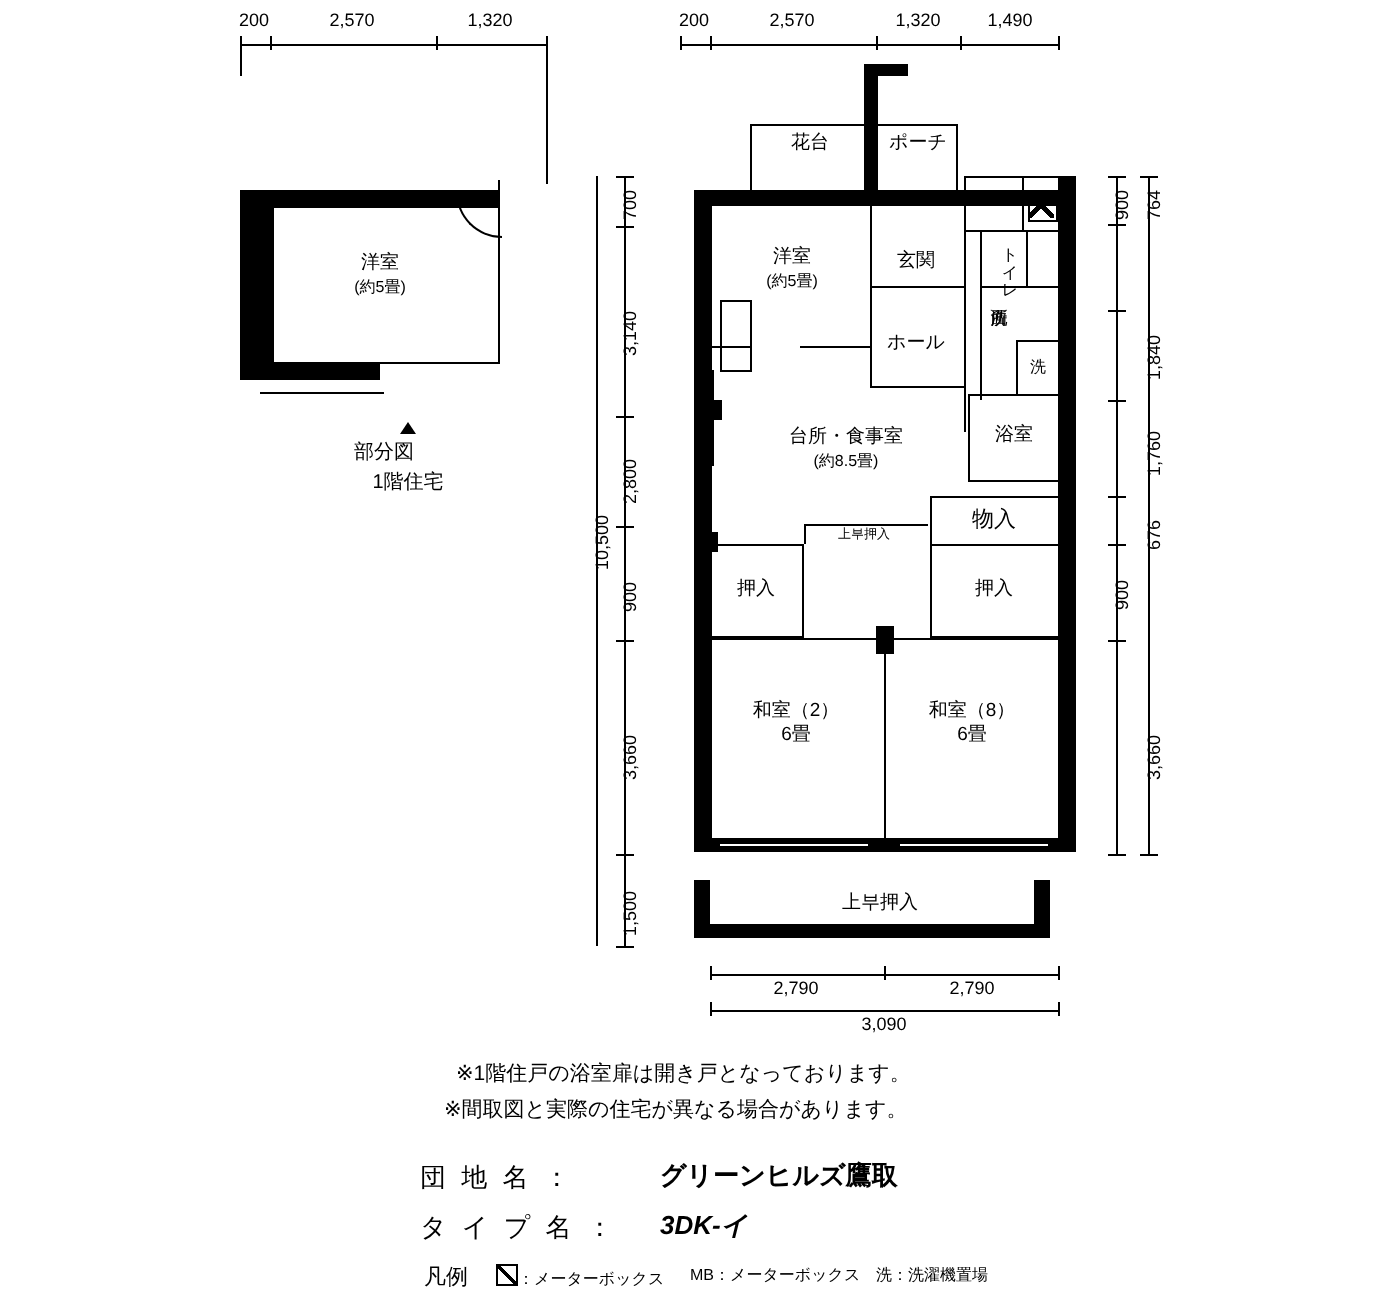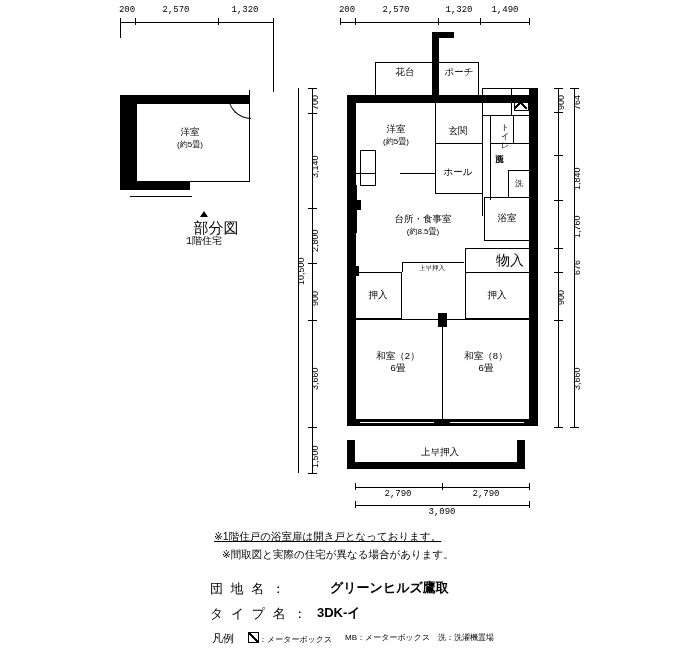--- a/index.html
+++ b/index.html
@@ -1,19 +1,19 @@
 <!DOCTYPE html>
 <html><head>
 <meta charset="utf-8">
 <style>
   html,body{margin:0;padding:0;background:#ffffff;}
   body{width:700px;height:650px;position:relative;overflow:hidden;
        font-family:"Liberation Sans","DejaVu Sans",sans-serif;color:#000;}
   .lbl{position:absolute;font-size:9px;line-height:1.15;white-space:nowrap;}
-  .lbl.c{text-align:center;transform:translateX(-50%);font-family:Liberation Mono, monospace;}
+  .lbl.c{text-align:center;transform:translateX(-50%);}
   .vlbl{position:absolute;font-size:9px;white-space:nowrap;
         writing-mode:vertical-rl;text-orientation:upright;letter-spacing:0px;}
   .rot{position:absolute;font-size:9px;white-space:nowrap;
        transform-origin:left top;transform:rotate(-90deg);}
   .wall{position:absolute;background:#000;}
   .thin{position:absolute;background:#000;}
   .dim{position:absolute;background:#000;height:1px;}
   .dimv{position:absolute;background:#000;width:1px;}
   .tick{position:absolute;background:#000;width:1px;height:7px;}
   .room{position:absolute;text-align:center;font-size:9.5px;line-height:1.25;
@@ -58,21 +58,21 @@
   <div class="thin" style="left:249px;top:90px;width:1px;height:14px;"></div>
 
   <div class="thin" style="left:130px;top:196px;width:62px;height:1px;"></div>
 
   <div class="room" style="left:190px;top:138px;">
     <span>洋室</span><br>
     <span class="small">(約5畳)</span>
   </div>
 
   <div class="tri" style="left:200px;top:211px;"></div>
-  <div class="lbl c" style="left:216px;top:221px;font-size:15px;">部分図</div>
+  <div class="lbl c" style="left:192px;top:221px;font-size:10px;">部分図</div>
   <div class="lbl c" style="left:204px;top:236px;font-size:10px;">1階住宅</div>
 </div>
 
 <div>
 
   <div class="dim" style="left:340px;top:22px;width:189px;"></div>
   <div class="tick" style="left:340px;top:18px;"></div>
   <div class="tick" style="left:355px;top:18px;"></div>
   <div class="tick" style="left:438px;top:18px;"></div>
   <div class="tick" style="left:480px;top:18px;"></div>
@@ -224,42 +224,42 @@
   <div class="room" style="left:458px;top:172px;"><span>ホール</span></div>
   <div class="vlbl" style="left:494px;top:148px;font-size:8.5px;">洗面所</div>
   <div class="room" style="left:519px;top:184px;font-size:8px;"><span>洗</span></div>
   <div class="room" style="left:507px;top:218px;"><span>浴室</span></div>
 
   <div class="room" style="left:423px;top:225px;">
     <span>台所・食事室</span><br>
     <span class="small">(約8.5畳)</span>
   </div>
 
-  <div class="room" style="left:510px;top:261px;font-size:14px;"><span>物入</span></div>
+  <div class="room" style="left:497px;top:261px;font-size:11px;"><span>物入</span></div>
   <div class="room" style="left:378px;top:295px;"><span>押入</span></div>
   <div class="room" style="left:432px;top:268px;font-size:6.5px;"><span>上부押入</span></div>
   <div class="room" style="left:497px;top:295px;"><span>押入</span></div>
 
   <div class="room" style="left:398px;top:362px;">
     <span>和室（2）</span><br>
     <span>6畳</span>
   </div>
   <div class="room" style="left:486px;top:362px;">
     <span>和室（8）</span><br>
     <span>6畳</span>
   </div>
   <div class="room" style="left:440px;top:452px;"><span>上부押入</span></div>
 </div>
 
-<div class="note" style="left:214px;top:530px;text-decoration:underline;">※1階住戸の浴室扉は開き戸となっております。</div>
+<div class="note" style="left:228px;top:530px;">※1階住戸の浴室扉は開き戸となっております。</div>
 <div class="note" style="left:222px;top:548px;">※間取図と実際の住宅が異なる場合があります。</div>
 
 <div class="ttl" style="left:210px;top:580px;">団 地 名 ：</div>
 <div class="val" style="left:330px;top:579px;">グリーンヒルズ鷹取</div>
 <div class="ttl" style="left:210px;top:605px;">タ イ プ 名 ：</div>
-<div class="val" style="left:317px;top:604px;">3DK-イ</div>
+<div class="val" style="left:330px;top:604px;font-style:italic;">3DK-イ</div>
 
 <div class="leg" style="left:212px;top:631px;font-size:11px;">凡例</div>
 <div class="leg" style="left:248px;top:632px;">
   <span class="sq"></span><span>：メーターボックス</span>
 </div>
 <div class="leg" style="left:345px;top:632px;">MB：メーターボックス</div>
 <div class="leg" style="left:438px;top:632px;">洗：洗濯機置場</div>
 
 </body></html>

